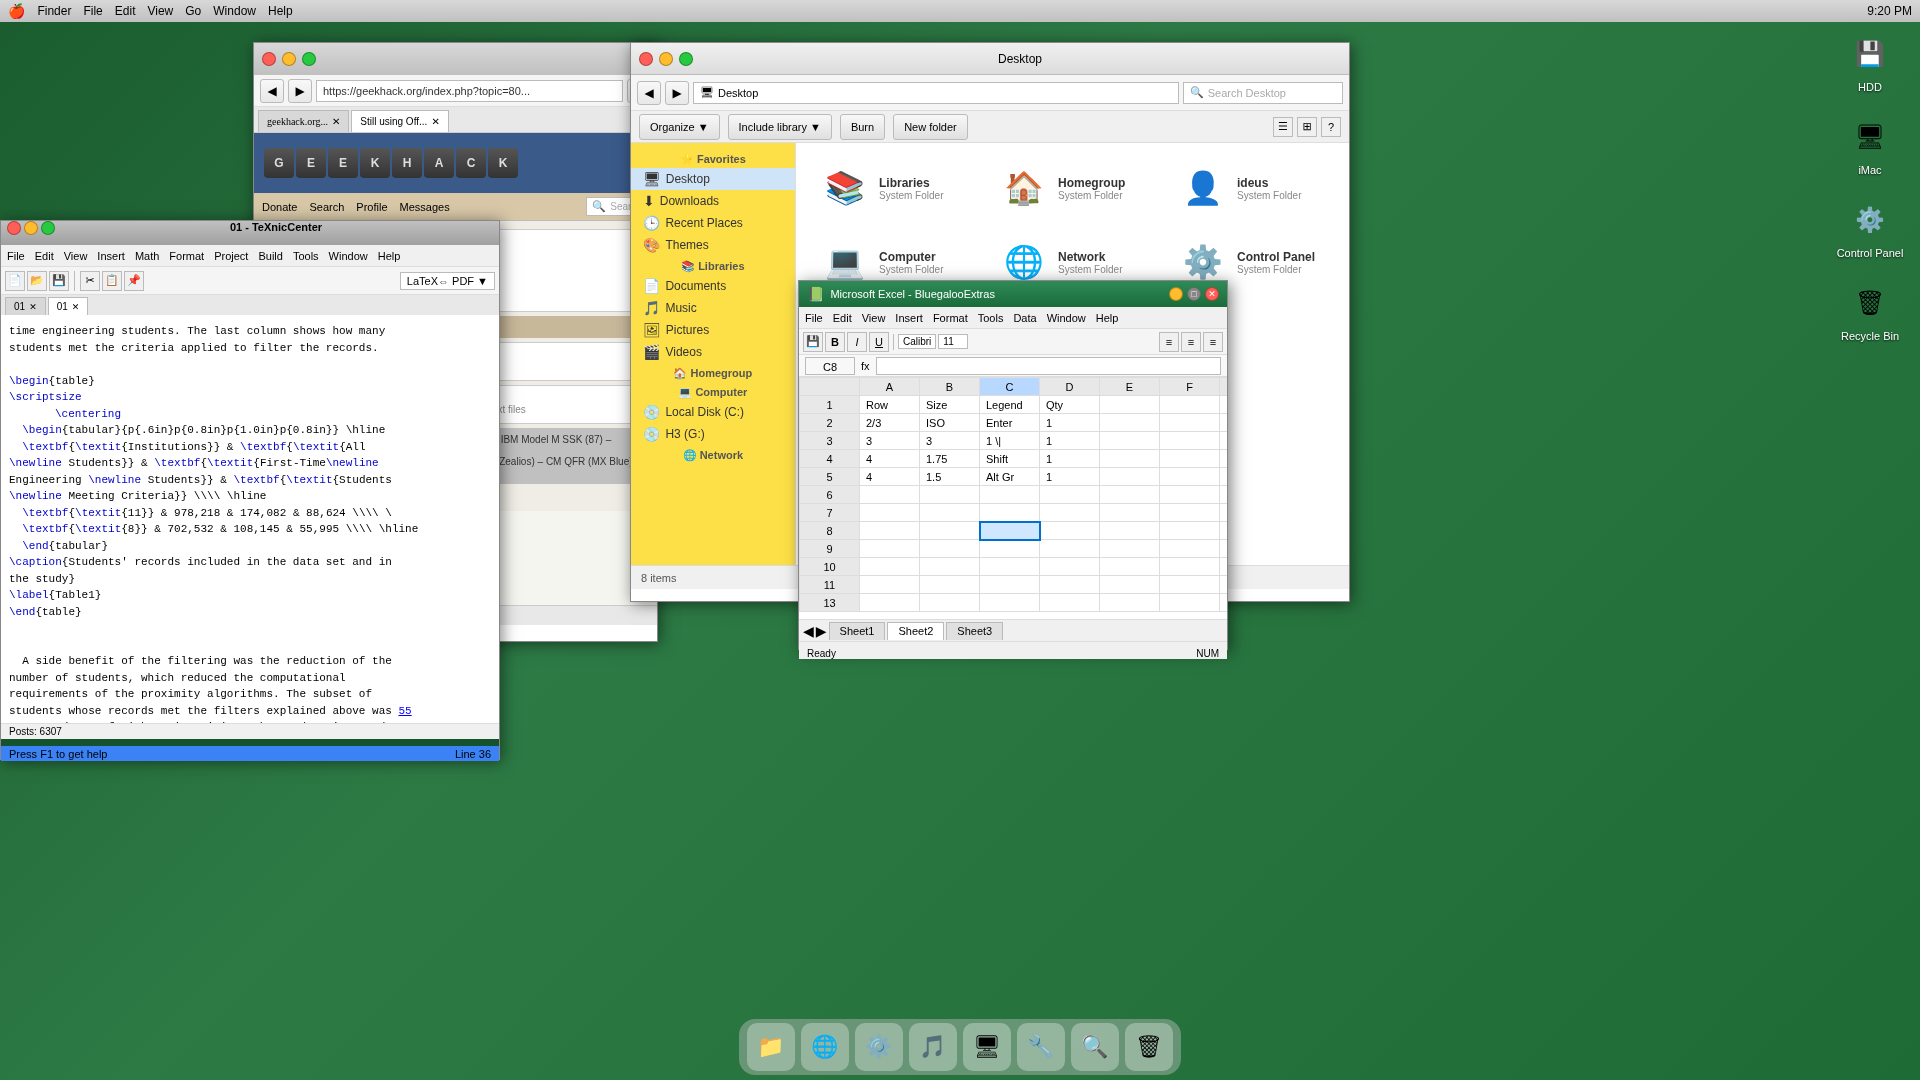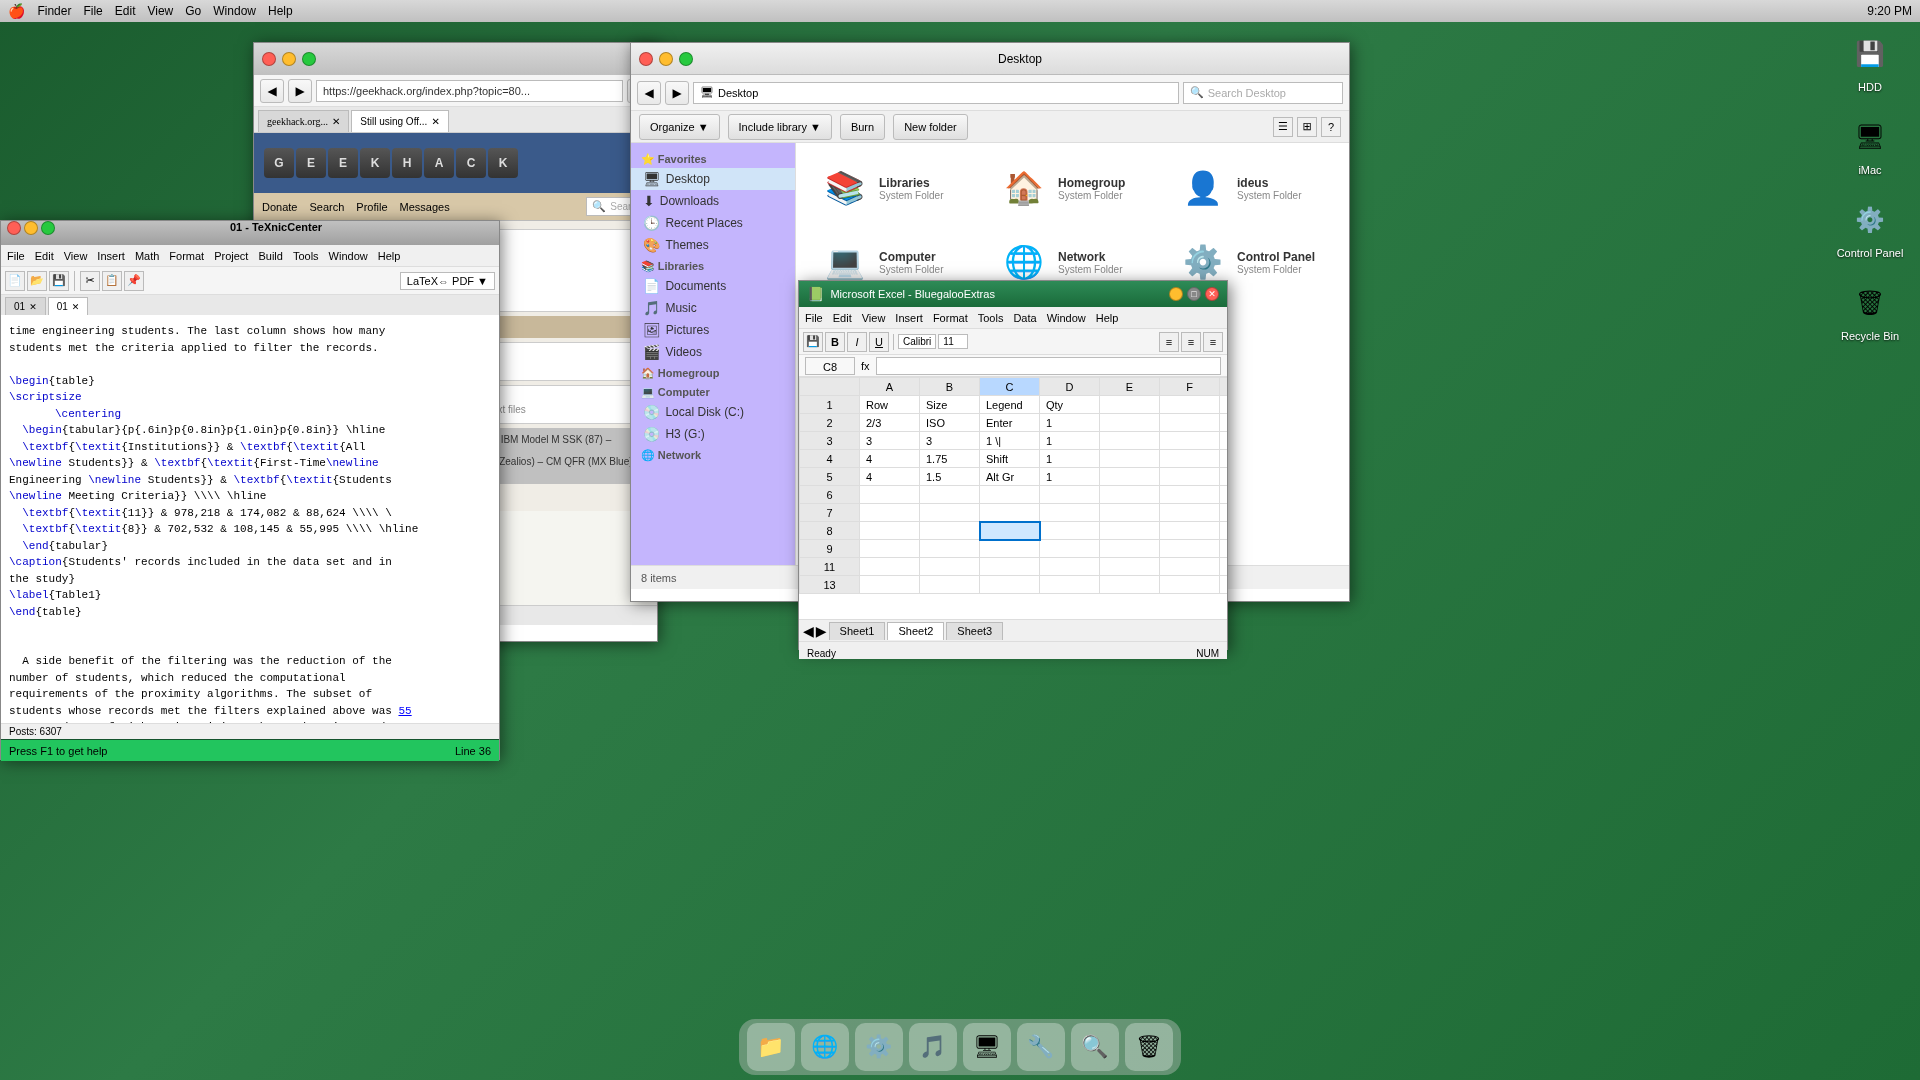--- a/index.html
+++ b/index.html
@@ -185,24 +185,25 @@
       display: flex;
       align-items: center;
       gap: 3px;
     }
     .explorer-body {
       display: flex;
       height: calc(100% - 136px);
     }
     .explorer-sidebar {
       width: 165px;
-      background: #c4b5fd;
+      background: #fde047;
       border-right: 1px solid #ddd;
       overflow-y: auto;
       padding: 6px 0;
+      text-align: center;
     }
     .sidebar-section-header {
       font-size: 11px;
       font-weight: bold;
       color: #555;
       padding: 4px 10px 2px;
       cursor: pointer;
     }
     .sidebar-item {
       display: flex;
@@ -321,22 +322,22 @@
       overflow: auto;
       padding: 8px;
       font-family: 'Courier New', monospace;
       font-size: 11px;
       line-height: 1.5;
       color: #000;
       height: calc(100% - 130px);
     }
     .texnic-statusbar {
       height: 22px;
-      background: #22c55e;
-      border-top: 1px solid #14532d;
+      background: #3b82f6;
+      border-top: 7px solid #14532d;
       display: flex;
       align-items: center;
       padding: 0 8px;
       font-size: 11px;
       justify-content: space-between;
     }
 
     
     .browser-window {
       position: absolute;
@@ -1101,20 +1102,30 @@
             <td class="row-header">9</td>
             <td></td>
               <td></td>
               <td></td>
               <td></td>
               <td></td>
               <td></td>
               <td></td>
           </tr>
           <tr>
+            <td class="row-header">10</td>
+            <td></td>
+              <td></td>
+              <td></td>
+              <td></td>
+              <td></td>
+              <td></td>
+              <td></td>
+          </tr>
+          <tr>
             <td class="row-header">11</td>
             <td></td>
               <td></td>
               <td></td>
               <td></td>
               <td></td>
               <td></td>
               <td></td>
           </tr>
           <tr>

